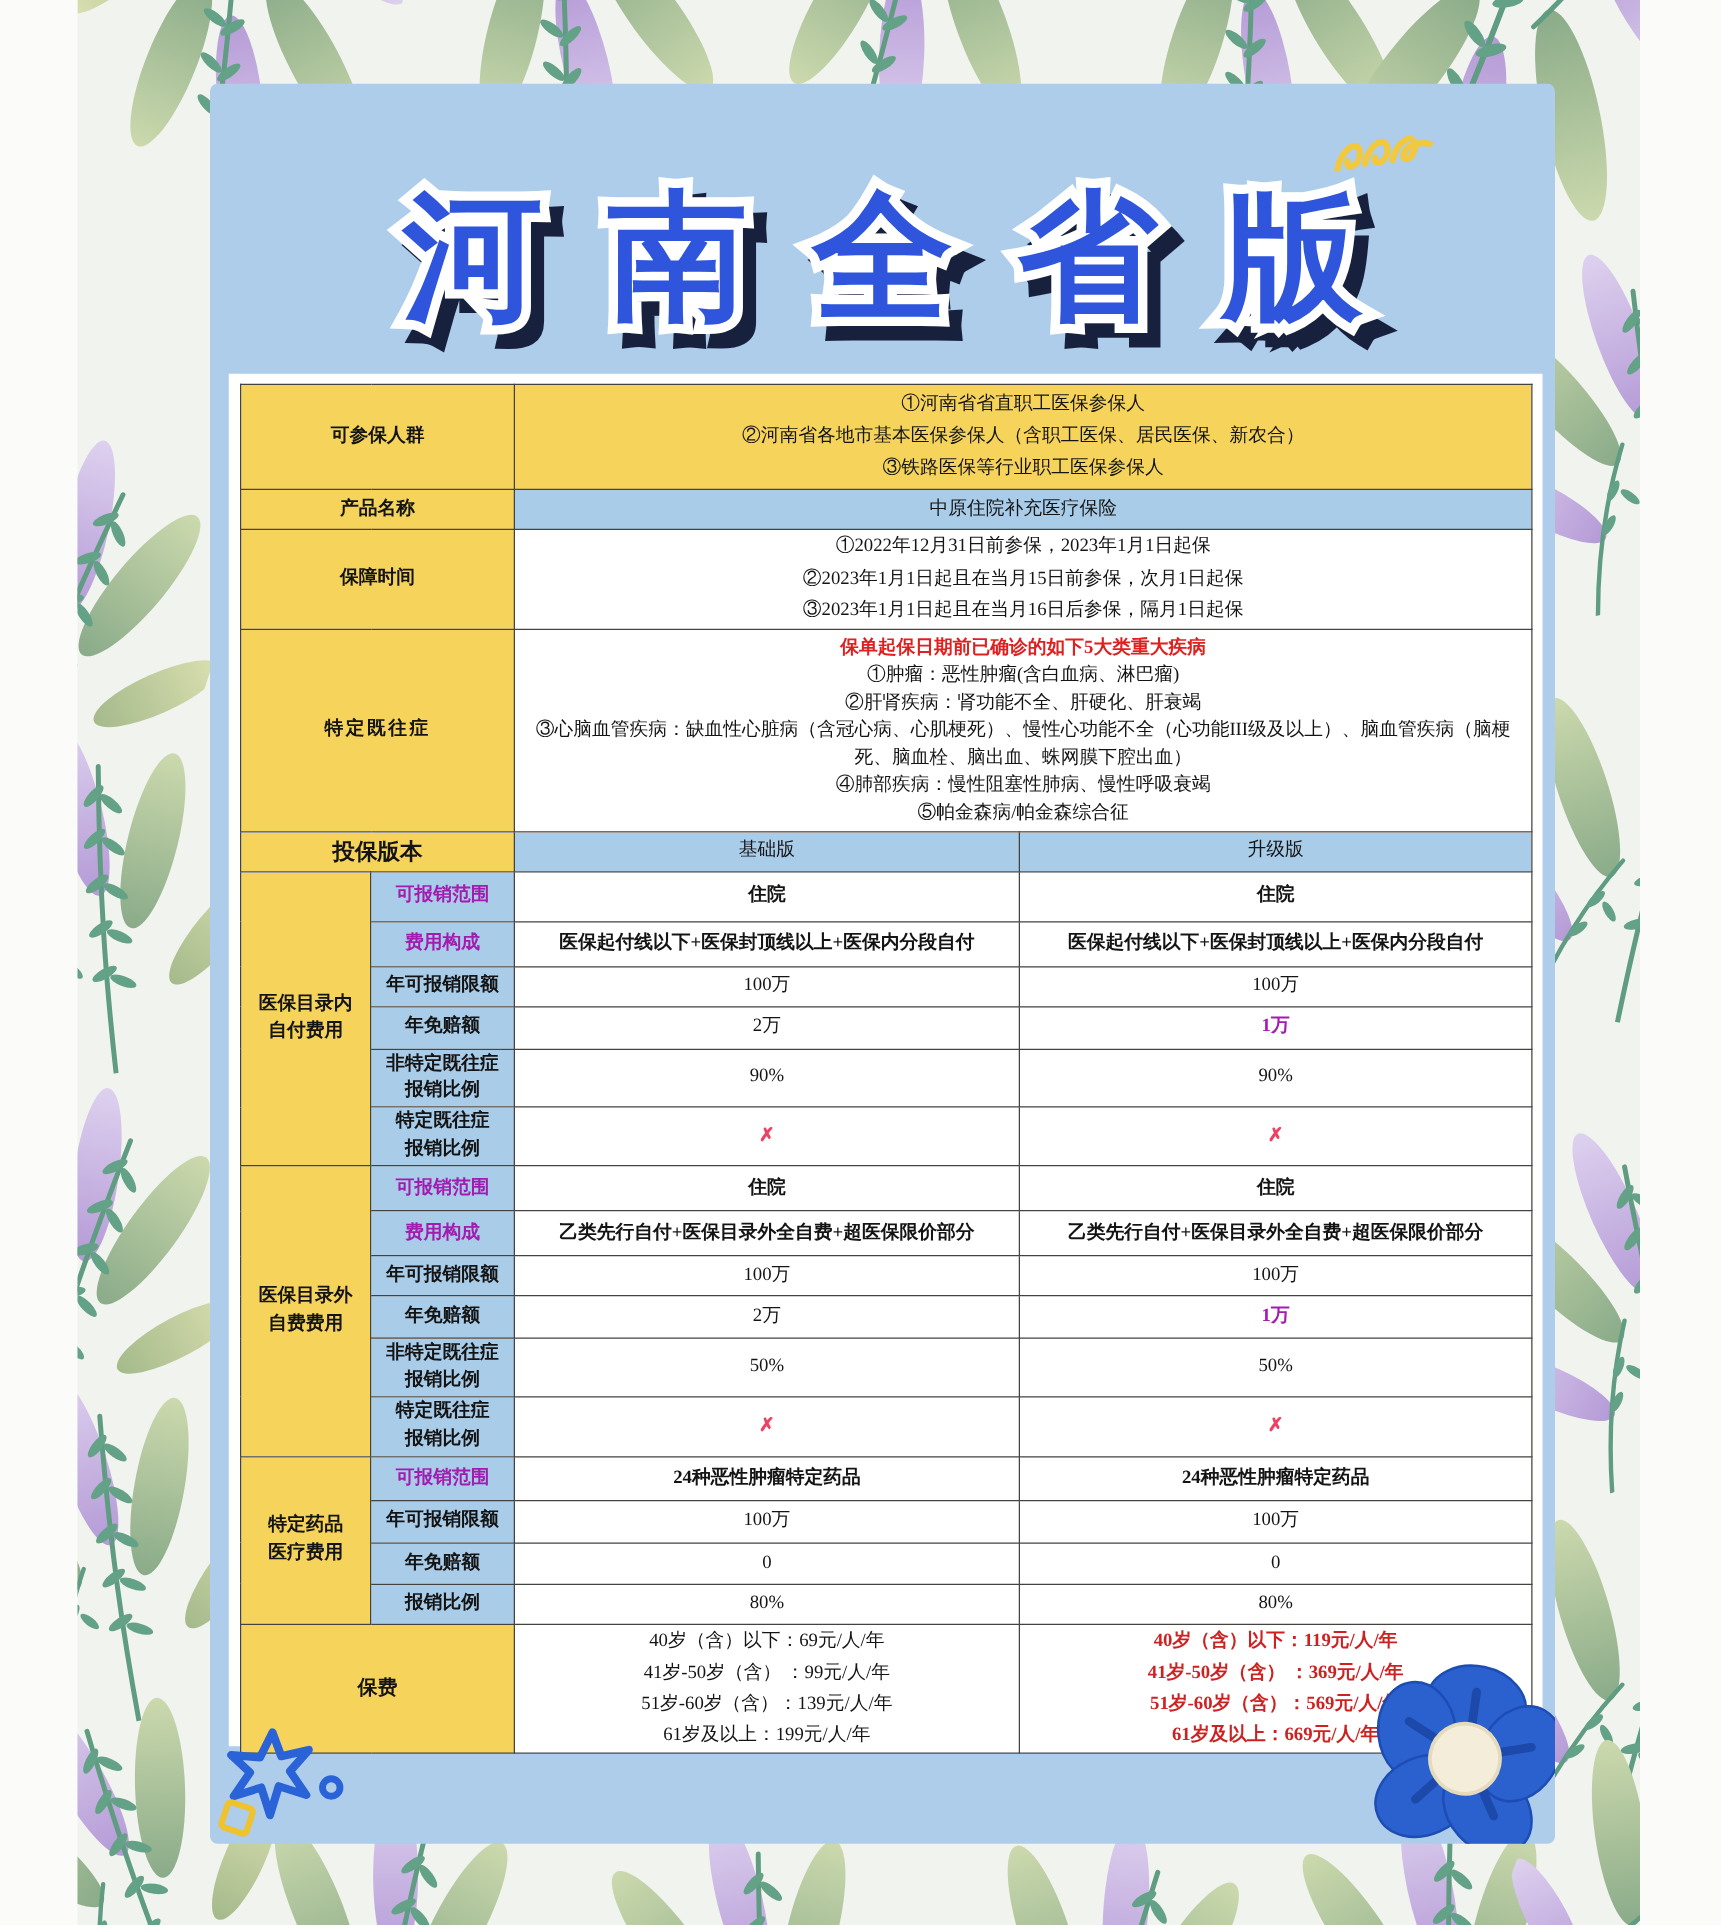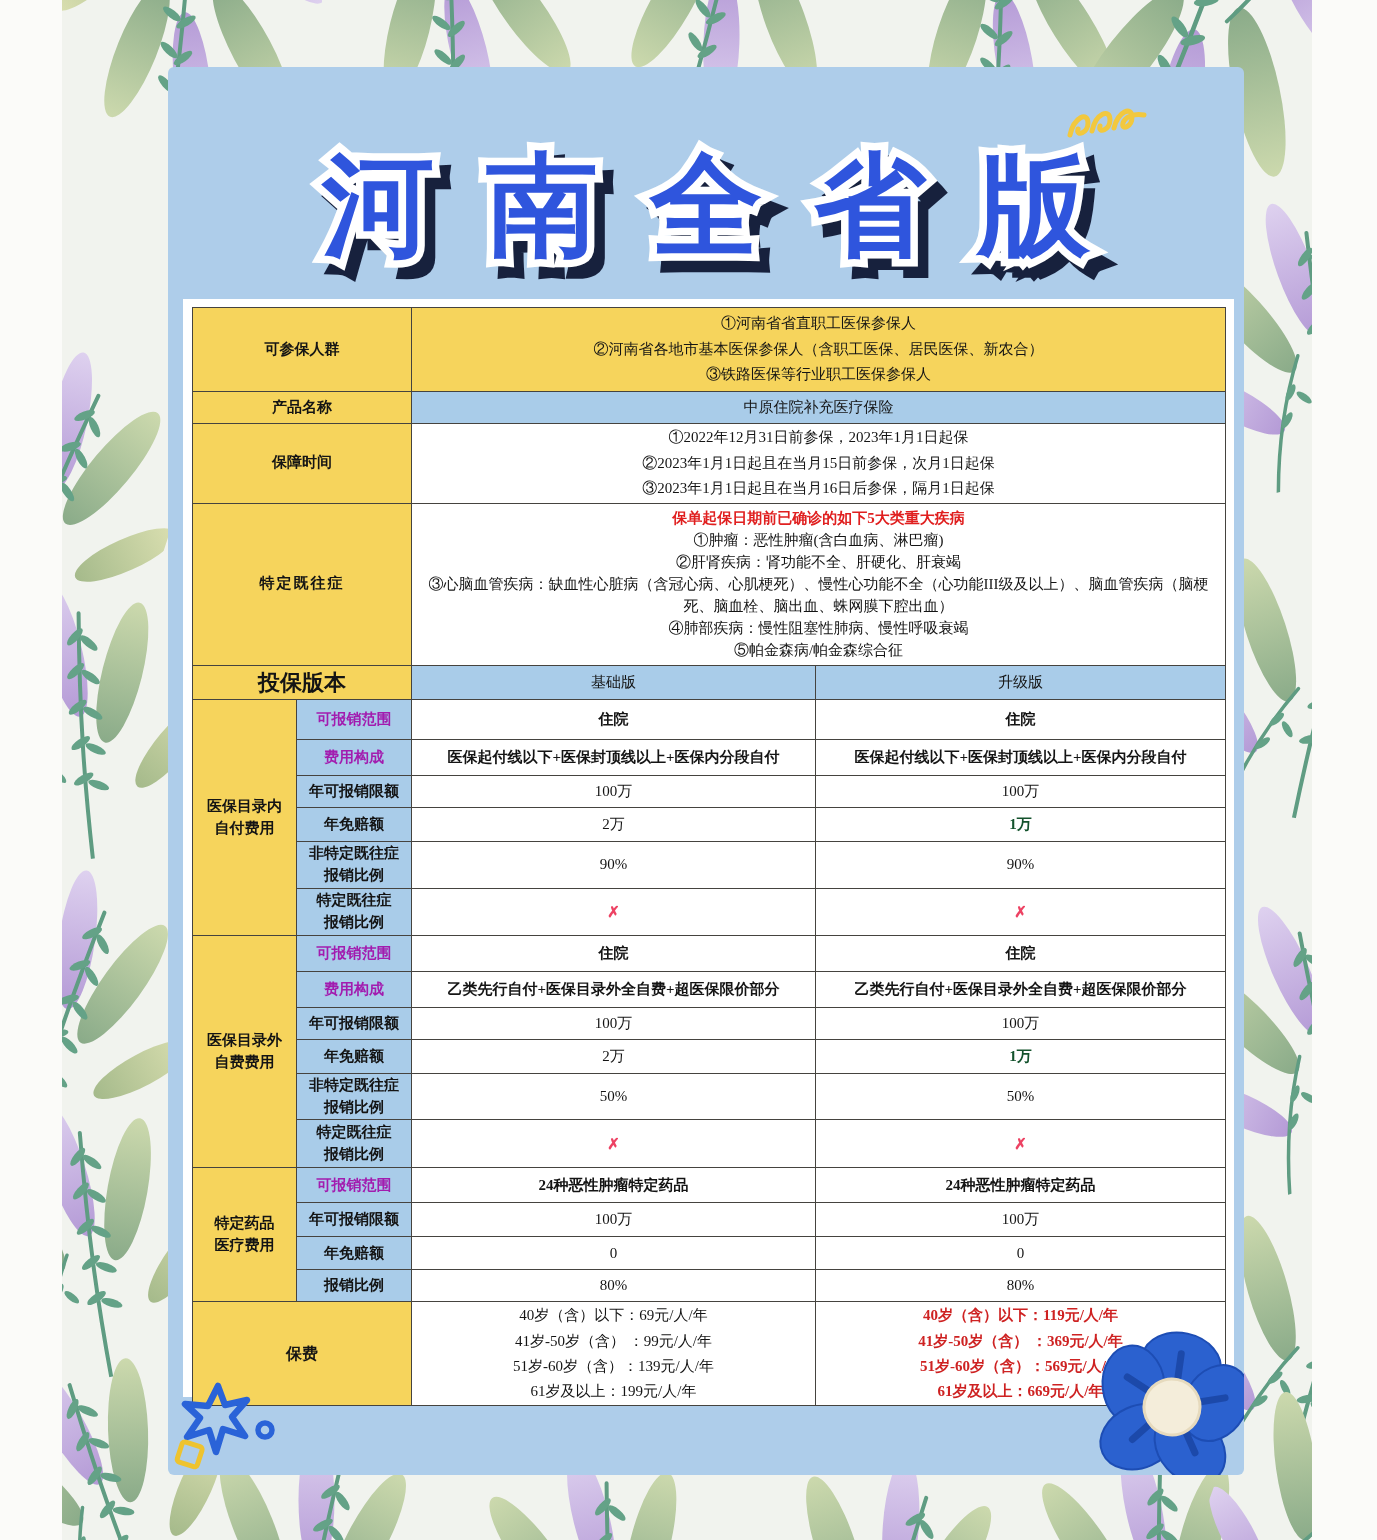--- a/index.html
+++ b/index.html
@@ -46,21 +46,21 @@
   }
   .y{background:#f6d45c;}
   .b{background:#a9cce9;}
   .lblmain{font-size:19px;font-weight:bold;}
   .lblbig{font-size:26px;font-weight:bold;letter-spacing:2px;}
   .lblgrp{font-size:15px;font-weight:bold;white-space:pre-line;line-height:1.6;}
   .lblrow{font-size:15.5px;font-weight:bold;white-space:pre-line;line-height:1.35;}
   .redlbl{color:#a21caf;}
   .bold{font-weight:bold;font-size:15.5px;}
   .hosp{font-weight:bold;font-size:16px;}
-  .redval{color:#14532d;font-weight:bold;}
+  .redval{color:#a21caf;font-weight:bold;}
   .cross{color:#ed4263;font-weight:900;font-size:23px;font-family:"Liberation Sans",sans-serif;line-height:1;}
   .lines div{line-height:1.7;}
   .pre-list{text-align:left;padding-left:10px;}
   .pre-list div{line-height:1.47;}
   .pre-head{color:#e01f1f;font-weight:bold;}
   .prem div{line-height:1.68;}
   .prem-up div{color:#ce2222;font-weight:bold;}
   
   .abs{position:absolute;}
 </style>
@@ -221,21 +221,21 @@
           <div class="pre-head">保单起保日期前已确诊的如下5大类重大疾病</div>
           <div>①肿瘤：恶性肿瘤(含白血病、淋巴瘤)</div>
           <div>②肝肾疾病：肾功能不全、肝硬化、肝衰竭</div>
           <div>③心脑血管疾病：缺血性心脏病（含冠心病、心肌梗死）、慢性心功能不全（心功能III级及以上）、脑血管疾病（脑梗死、脑血栓、脑出血、蛛网膜下腔出血）</div>
           <div>④肺部疾病：慢性阻塞性肺病、慢性呼吸衰竭</div>
           <div>⑤帕金森病/帕金森综合征</div>
         </td>
       </tr>
 
       <tr style="height:32px">
-        <td colspan="2" class="y" style="font-size:22px;font-weight:bold">投保版本</td>
+        <td colspan="2" class="y" style="font-size:18px;font-weight:bold">投保版本</td>
         <td class="b">基础版</td>
         <td class="b">升级版</td>
       </tr>
 
       <tr style="height:40px">
         <td rowspan="6" class="y lblgrp">医保目录内
 自付费用</td>
         <td class="b lblrow redlbl">可报销范围</td>
         <td class="hosp">住院</td>
         <td class="hosp">住院</td>

